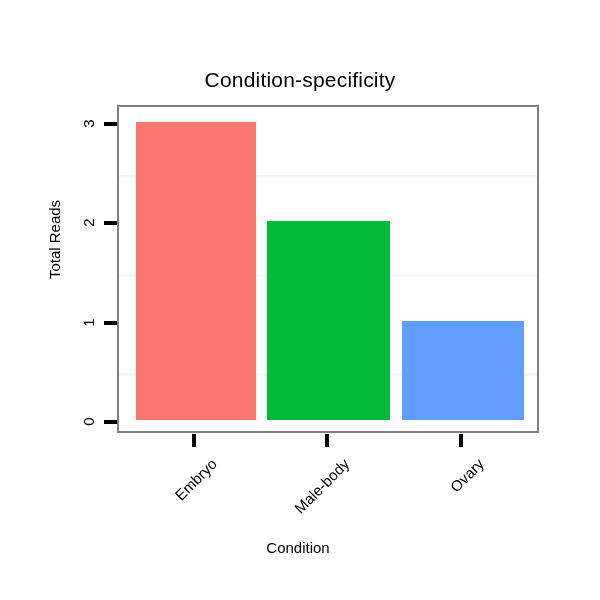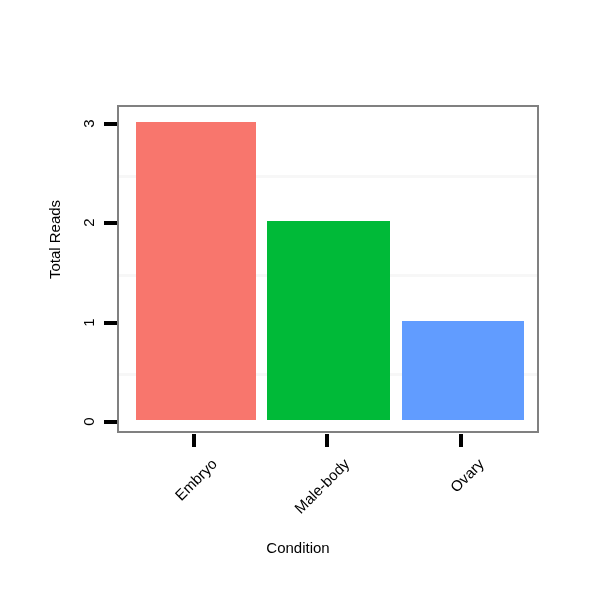--- a/index.html
+++ b/index.html
@@ -117,20 +117,21 @@
     text-align: center;
     font-size: 15px;
     white-space: nowrap;
   }
 </style>
 </head>
 <body>
 
 <div id="figure">
 
+  <div id="chart-title">Condition-specificity</div>
 
   <div id="y-axis-title">Total Reads</div>
 
   <div id="y-axis">
       <div class="y-tick-mark" style="top: 420px;"></div>
       <div class="y-tick-label" style="top: 413px;">0</div>
       <div class="y-tick-mark" style="top: 320.7px;"></div>
       <div class="y-tick-label" style="top: 313.7px;">1</div>
       <div class="y-tick-mark" style="top: 221.4px;"></div>
       <div class="y-tick-label" style="top: 214.4px;">2</div>

